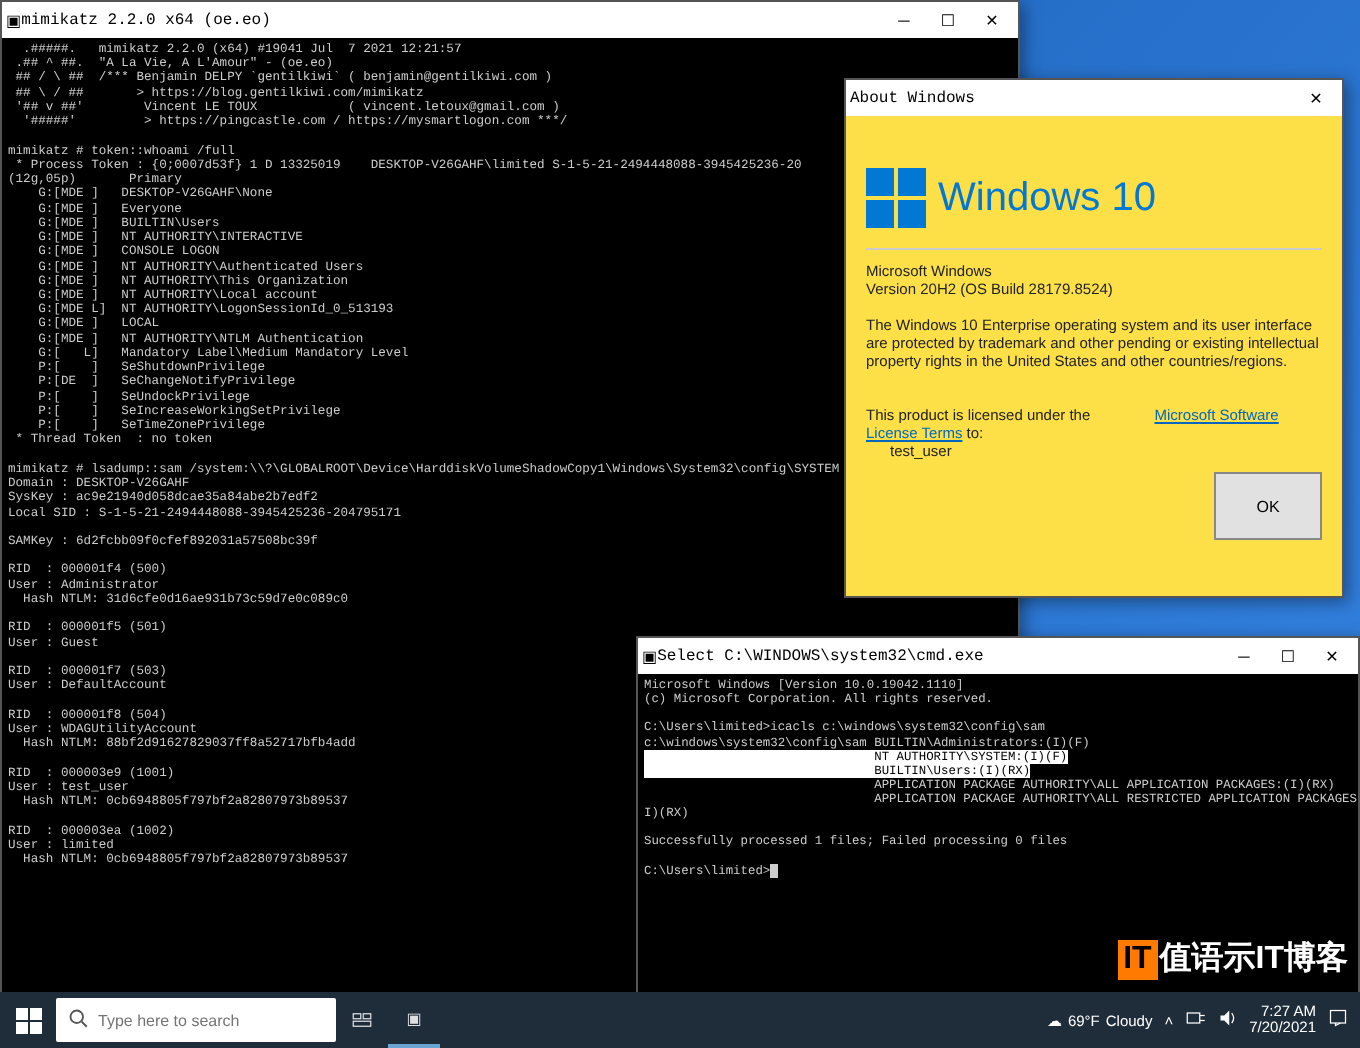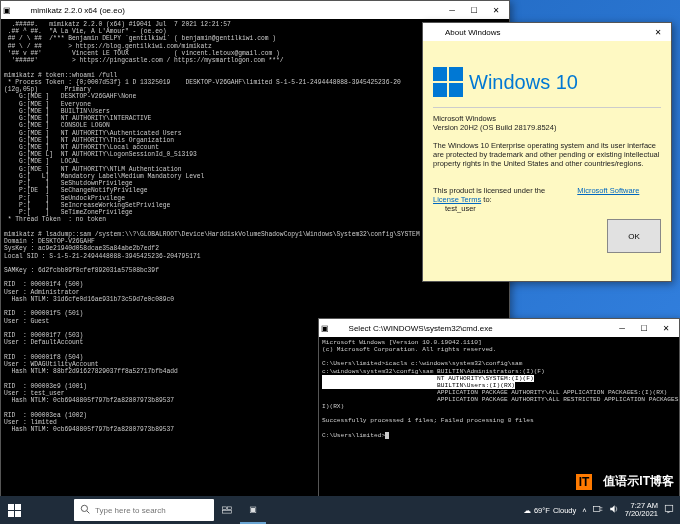--- a/index.html
+++ b/index.html
@@ -18,71 +18,71 @@
 }
 .titlebar {
   height: 18px;
   background: #fff;
   display: flex;
   align-items: center;
   padding: 0 2px;
   font-size: 8px;
   color: #000;
 }
-.titlebar .title { flex: 1; padding-left: 20px; }
+.titlebar .title { flex: 1; padding-left: 0; font-family: Liberation Mono, monospace; }
 .titlebar .winbtn {
   width: 22px; height: 16px;
   display: flex; align-items: center; justify-content: center;
   font-size: 8px; font-family: sans-serif;
 }
 .terminal {
   background: #000; color: #ccc;
   font-family: "Consolas", "Courier New", monospace;
   font-size: 6.3px;
   line-height: 1.15;
   white-space: pre;
   padding: 2px 3px;
   overflow: hidden;
 }
 
 #mimi { left: 0; top: 0; width: 510px; height: 522px; z-index: 1; }
 #mimi .terminal { height: calc(100% - 18px); }
 
-#about { left: 422px; top: 22px; width: 250px; height: 260px; z-index: 3; background:#fef9c3; }
+#about { left: 422px; top: 39px; width: 250px; height: 260px; z-index: 3; background:#fde047; }
 #about .titlebar { background:#fff; }
 #about .body { padding: 6px 10px 8px 10px; font-size: 7.5px; color:#222; }
 #about .logo { display:flex; align-items:center; gap:6px; margin: 20px 0 10px 0; }
 #about .logo .sq { display:grid; grid-template-columns:14px 14px; grid-template-rows:14px 14px; gap:2px; }
 #about .logo .sq div{ background:#0078d4; }
 #about .logo .wordmark { font-size:20px; font-weight:300; color:#0078d4; }
 #about hr { border:none; border-top:1px solid #ccc; margin:6px 0; }
 #about .link { color:#0067c0; text-decoration:underline;padding-left:30px; }
 #about .okbtn { float:right; width:54px; height:34px; font-size:8px; border:1px solid #888; background:#e1e1e1; margin-top:6px; }
 
 #cmd { left: 318px; top: 318px; width: 362px; height: 180px; z-index: 2; }
 #cmd .titlebar { background:#fff; }
 #cmd .terminal { height: calc(100% - 18px); font-size:6.2px; }
 #cmd .hl { background:#fff; color:#000; }
 .cursor { display:inline-block; width:4px; height:7px; background:#ccc; vertical-align:text-bottom; }
 
 #wm { position:absolute; right:6px; bottom:34px; z-index:5;
-  font-size:12px; font-weight:bold; color:#fff;
-  display:flex; align-items:center; gap:11px;
+  font-size:16px; font-weight:bold; color:#fff;
+  display:flex; align-items:center; gap:1px;
 }
 #wm .box{ background:#ff7a00; color:#000; padding:1px 3px; font-weight:bold; }
 
 #taskbar {
   position:absolute; left:0; bottom:0; width:680px; height:28px;
   background:#1f2c3a; display:flex; align-items:center;
   z-index:10; color:#fff; font-size:8px;
 }
 #taskbar .start { width:28px; height:28px; display:flex; align-items:center; justify-content:center; }
 #taskbar .start .sq { display:grid; grid-template-columns:6px 6px; grid-template-rows:6px 6px; gap:1px; }
 #taskbar .start .sq div{ background:#fff; }
-#taskbar .search { display:flex; align-items:center; background:#fff; color:#555; height:22px; width:140px; padding:0 6px; gap:5px; border-radius:1px;margin-left:46px; }
+#taskbar .search { display:flex; align-items:center; background:#fff; color:#555; height:22px; width:140px; padding:0 6px; gap:5px; border-radius:1px; }
 #taskbar .search input { border:none; outline:none; font-size:8px; width:100px; background:transparent; }
 #taskbar .tbicon { width:26px; height:28px; display:flex; align-items:center; justify-content:center; opacity:.85; }
 #taskbar .spacer { flex:1; }
 #taskbar .tray { display:flex; align-items:center; gap:6px; padding:0 6px; font-size:7.5px; }
 #taskbar .weather { display:flex; align-items:center; gap:3px; }
 #taskbar .clock { text-align:right; line-height:1.1; }
 .icon-svg{ width:10px; height:10px; }
 </style>
 </head>
 <body>

